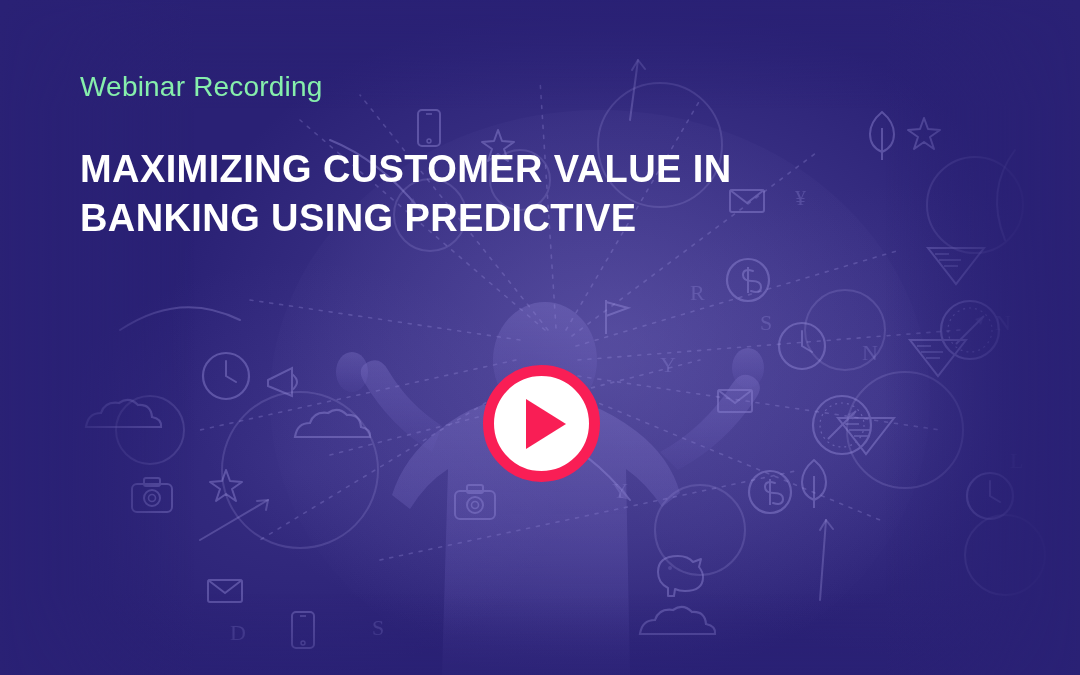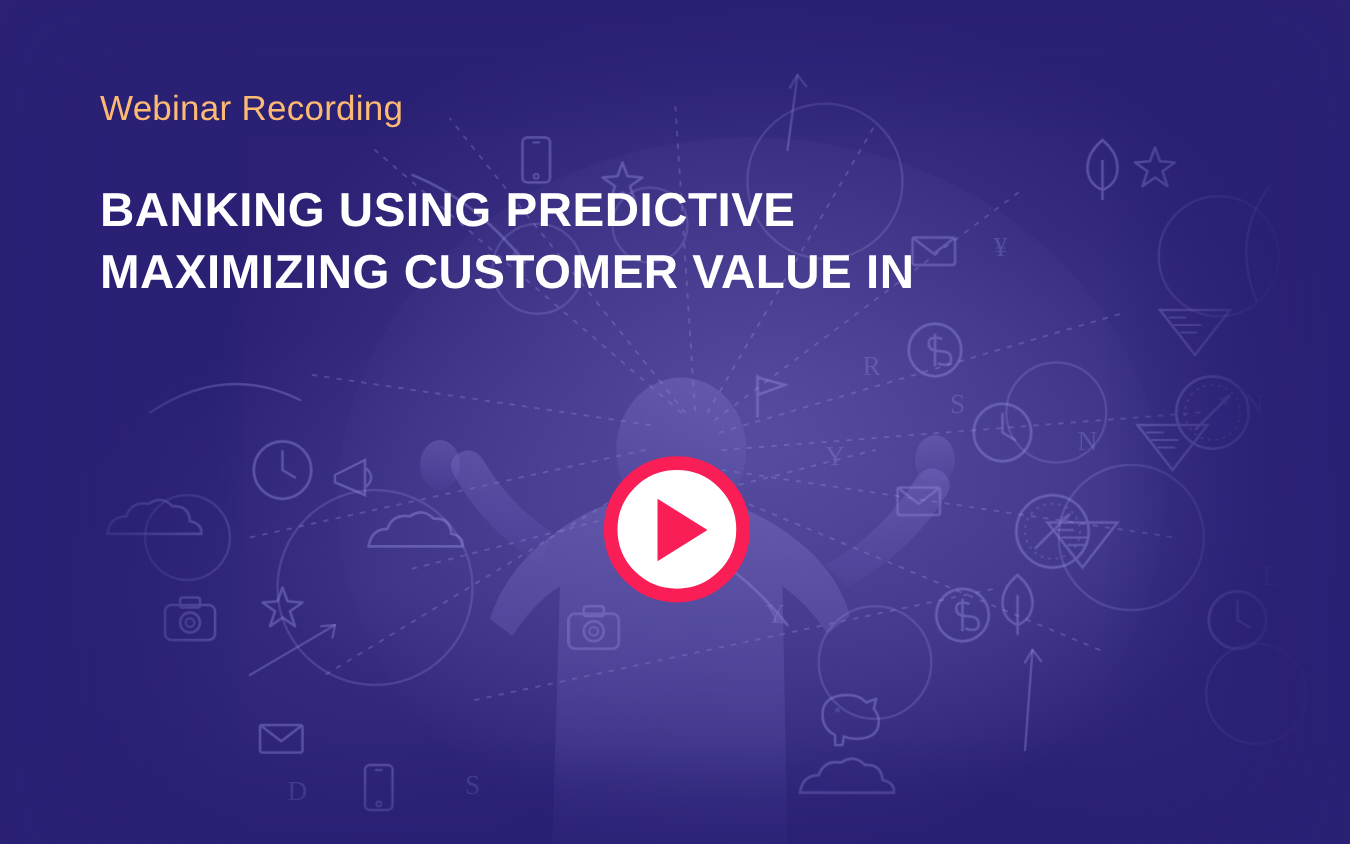--- a/index.html
+++ b/index.html
@@ -54,21 +54,21 @@
     z-index:5;
   }
 
   .eyebrow{
     position:absolute;
     left:0;
     top:70px;
     font-size:28px;
     font-weight:400;
     letter-spacing:.2px;
-    color:#fdba74;
+    color:#86efac;
     line-height:34px;
     white-space:nowrap;
   }
 
   .headline{
     position:absolute;
     left:0;
     top:145px;
     width:790px;
   }
@@ -304,22 +304,22 @@
     </g>
   </svg>
 
   <div class="bg-layer bg-vignette"></div>
 
   <div class="content">
 
     <div class="eyebrow">Webinar Recording</div>
 
     <h1 class="headline">
+      <span class="hl-line">MAXIMIZING CUSTOMER VALUE IN</span>
       <span class="hl-line">BANKING USING PREDICTIVE</span>
-      <span class="hl-line">MAXIMIZING CUSTOMER VALUE IN</span>
     </h1>
 
   </div>
 
   <div class="play-button" role="button" aria-label="Play video">
     <span class="play-triangle"></span>
   </div>
 
 </div>
 

